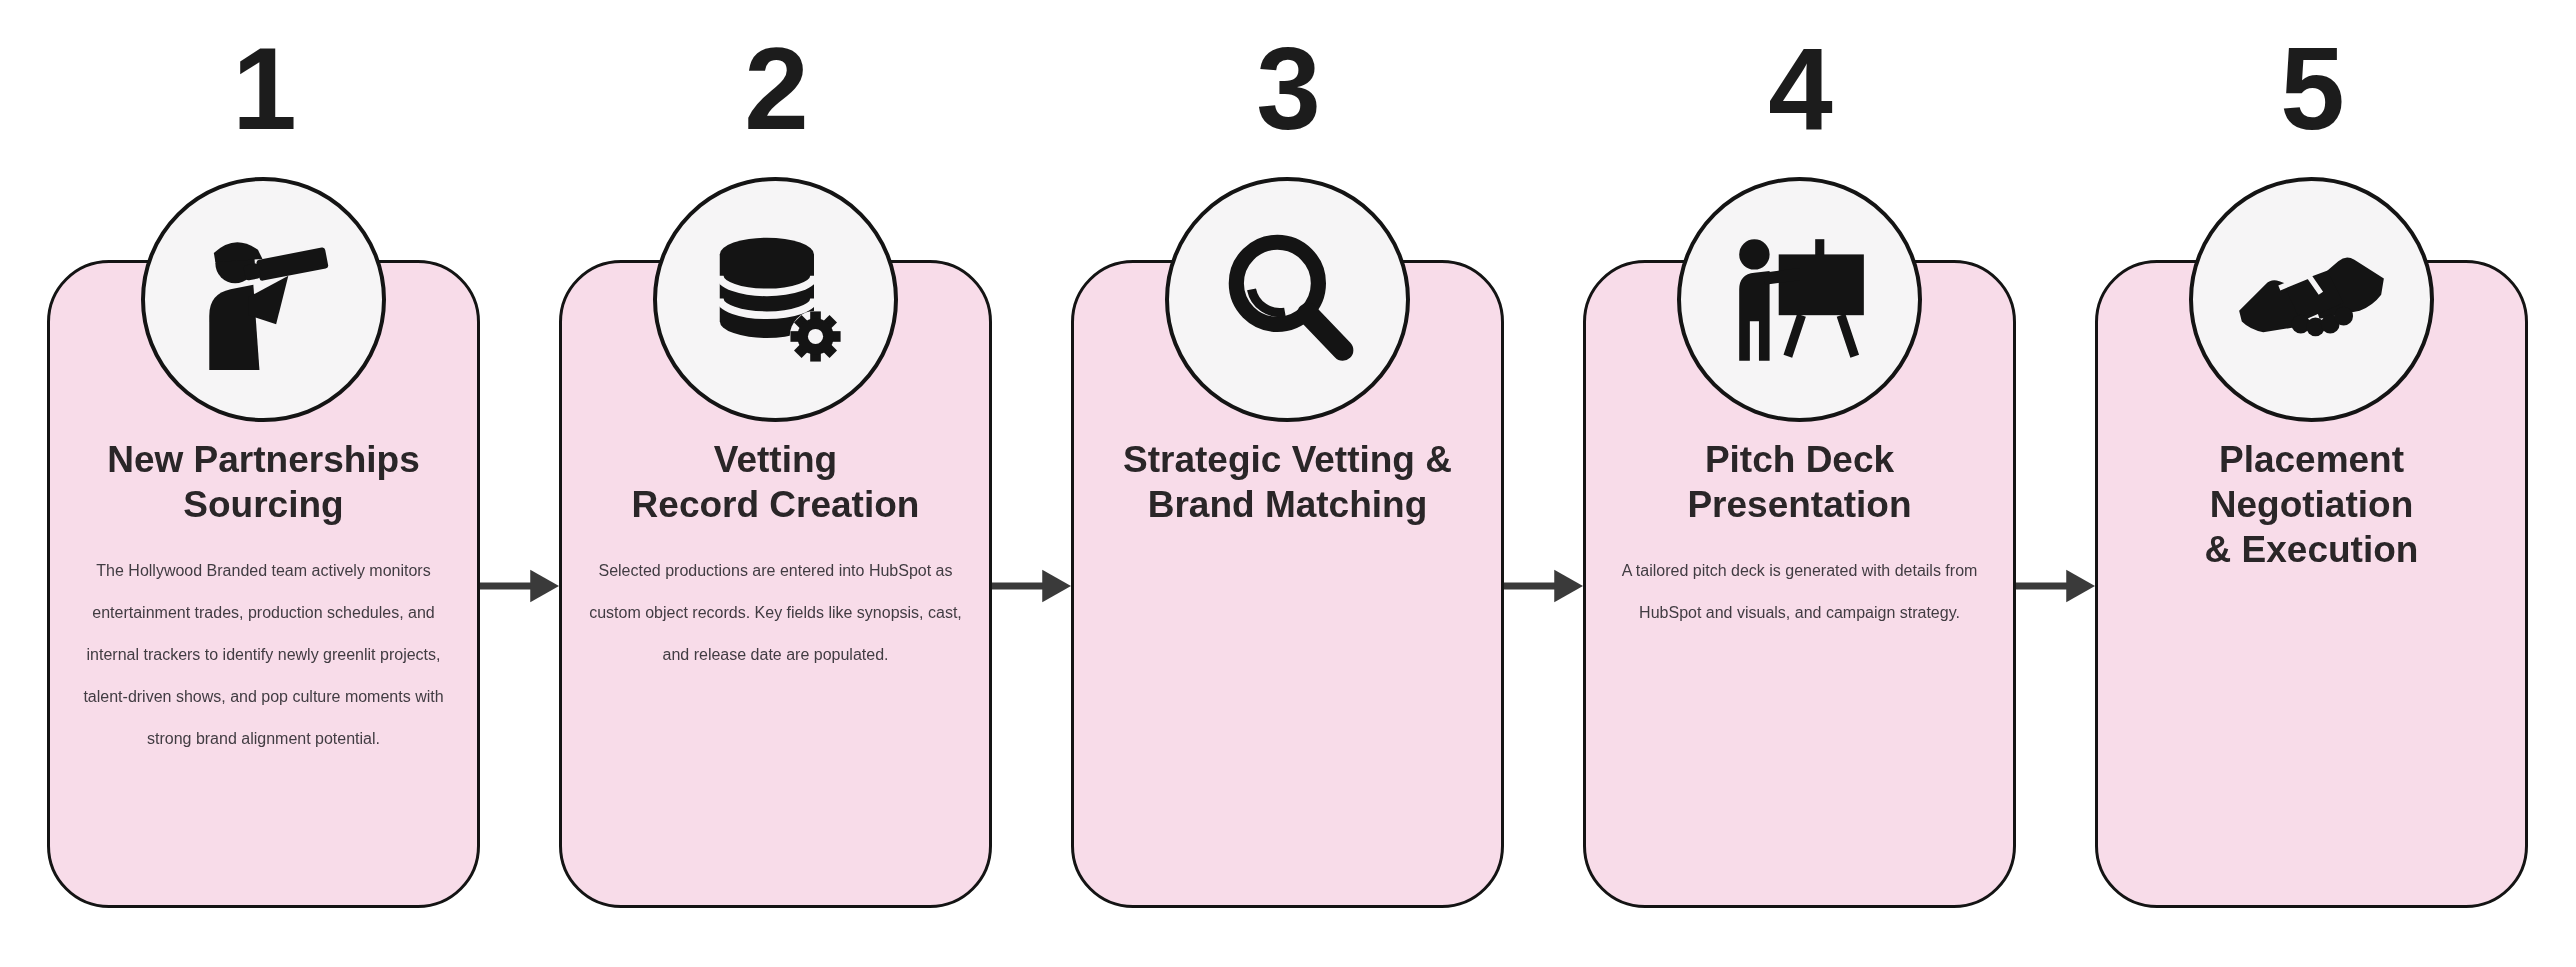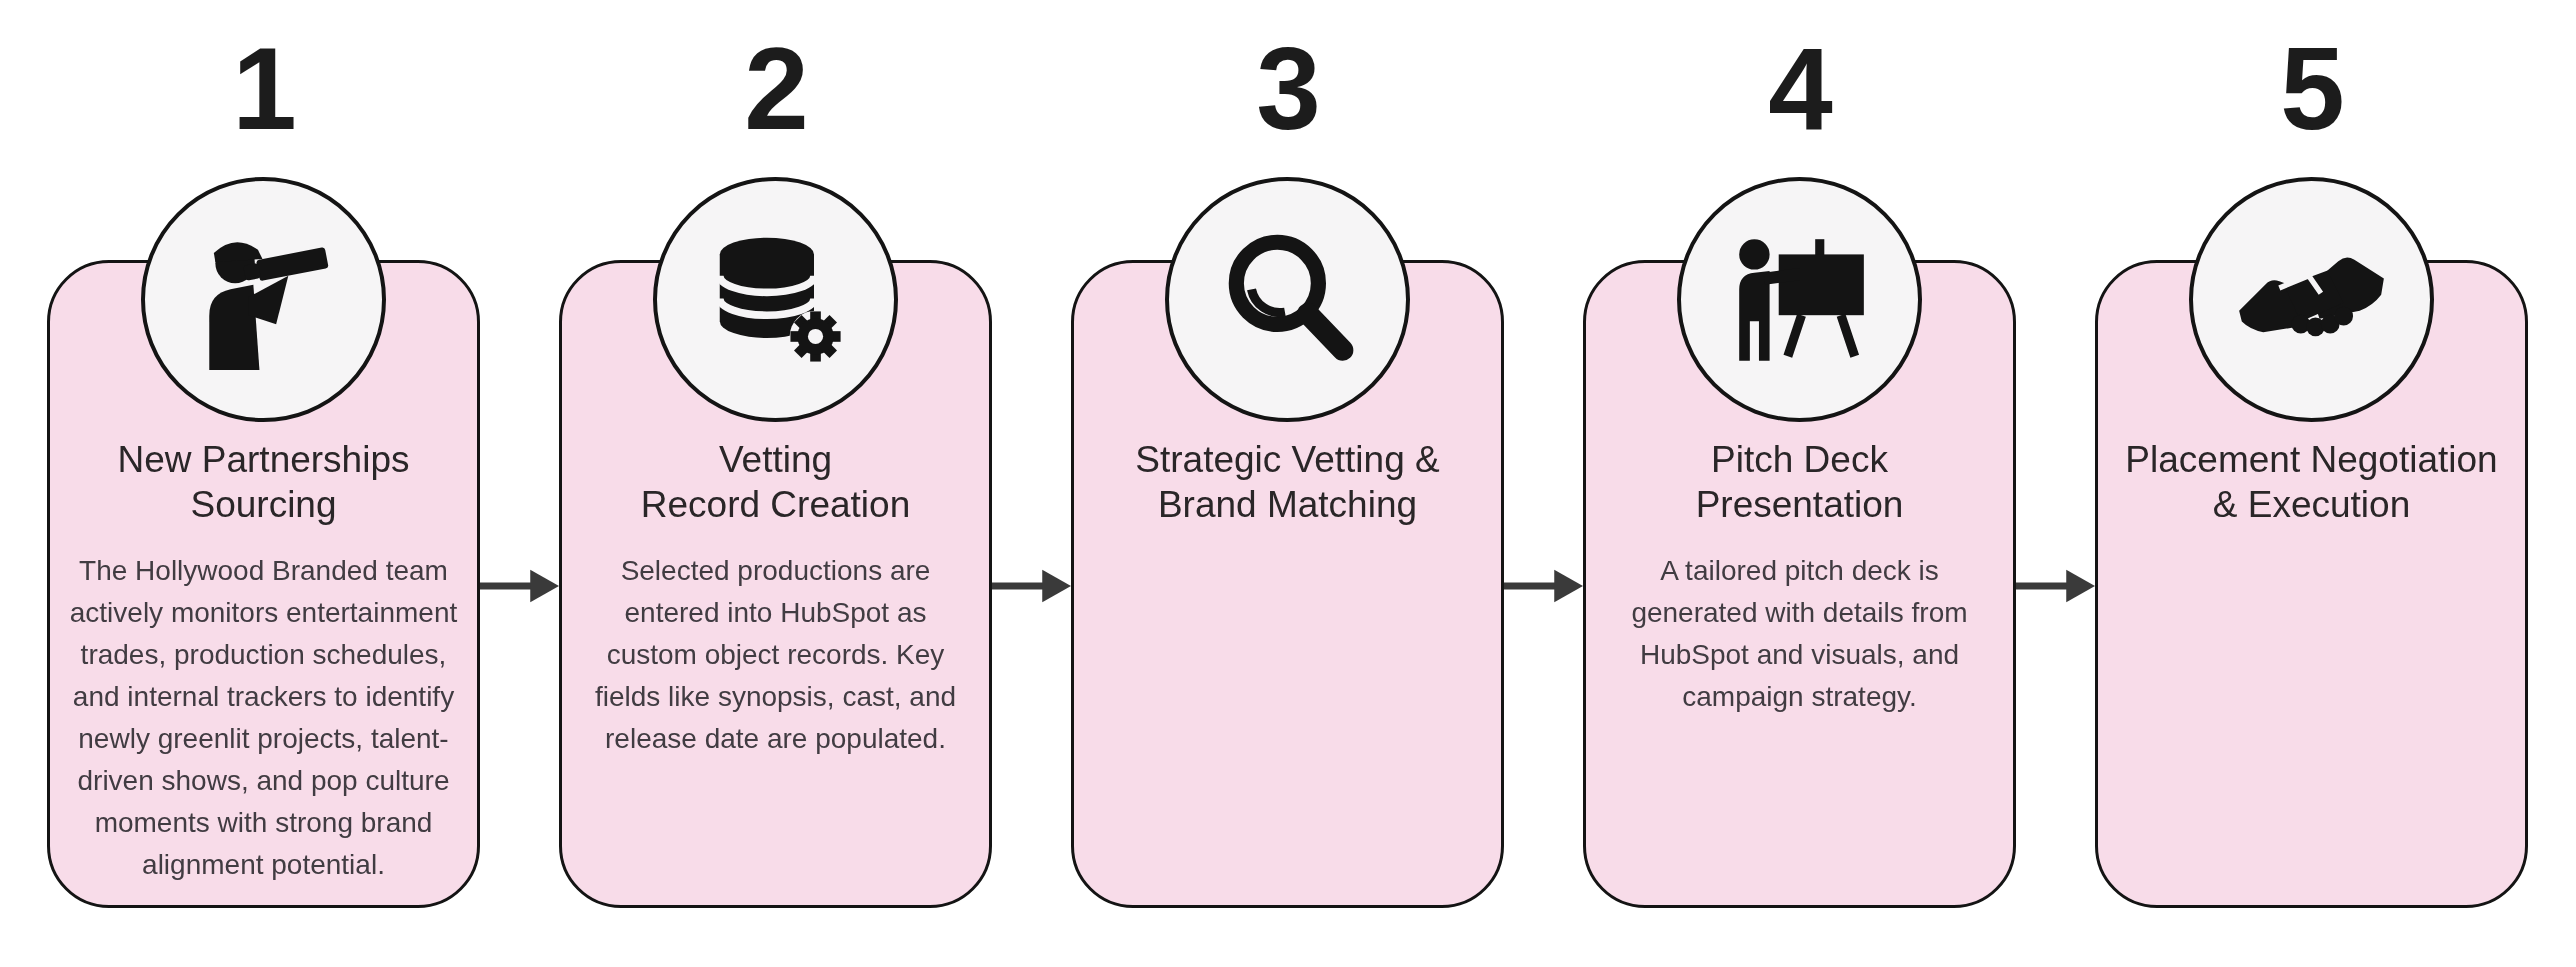--- a/index.html
+++ b/index.html
@@ -29,25 +29,25 @@
   }
   .card {
     position:relative; z-index:1;
     margin-top:-162px;
     height:648px;
     background:#f8dce9; border:3.6px solid #141414; border-radius:62px;
     padding:174px 16px 27px;
     text-align:center;
   }
   .title {
-    font-size:37px; line-height:45px; font-weight:400; color:#2a2628;
+    font-size:37px; line-height:45px; font-weight:700; color:#2a2628;
     white-space:pre-line; margin-bottom:23px;
   }
   .desc {
-    font-size:28px; line-height:42px; color:#413c42;
+    font-size:16px; line-height:42px; color:#413c42;
   }
   .arrow {
     position:absolute; left:0; top:568px; width:79px; height:36px;
   }
   .icon-svg { display:block; }
 </style>
 </head>
 <body>
 
 <div class="diagram">

